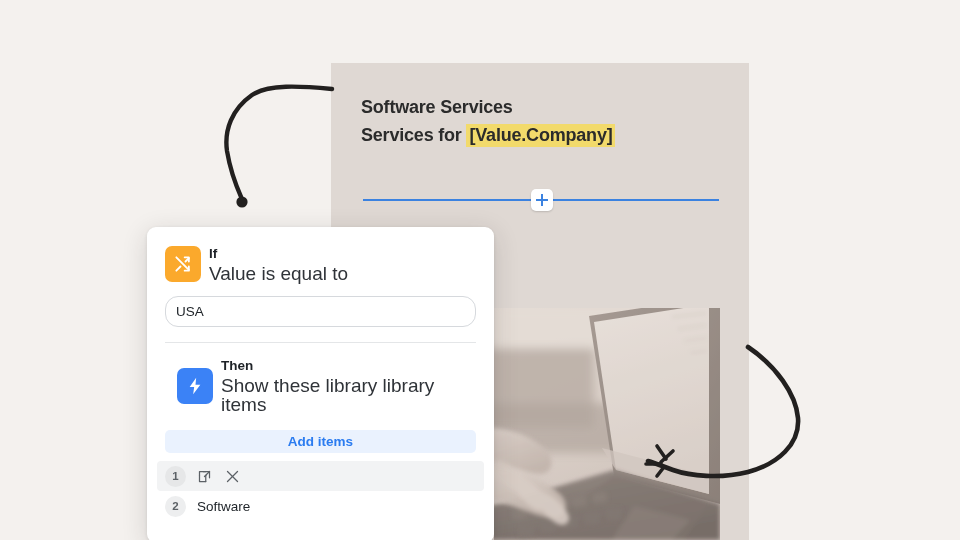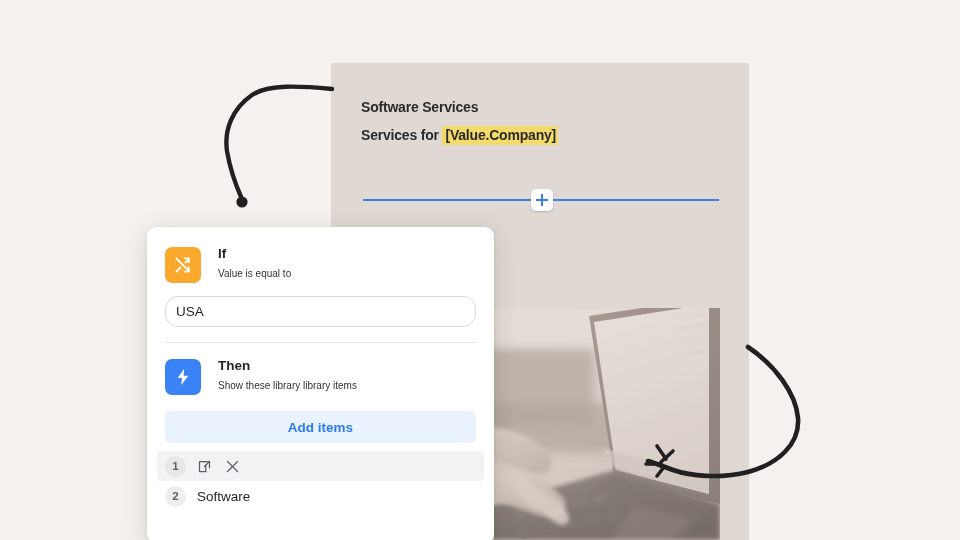--- a/index.html
+++ b/index.html
@@ -32,21 +32,21 @@
     height: 477px;
     background: #DFD8D3;
     overflow: hidden;
   }
 
   .doc-title {
     position: absolute;
     left: 30px;
     top: 30px;
     width: 370px;
-    font-size: 14px;
+    font-size: 18px;
     font-weight: bold;
     color: #2B2B2B;
     line-height: 28px;
     letter-spacing: -0.2px;
   }
   .doc-title .hl {
     background: #F2DA6B;
     padding: 1px 2px 2px 3px;
     box-decoration-break: clone;
     -webkit-box-decoration-break: clone;
@@ -119,25 +119,25 @@
     width: 347px;
     height: 316px;
     background: #FFFFFF;
     border-radius: 9px;
     box-shadow: 0 6px 26px rgba(40,34,30,0.16), 0 1px 4px rgba(40,34,30,0.10);
     overflow: hidden;
   }
 
   .cond-block {
     display: flex;
-    align-items: flex-end;
-    gap: 17px;
+    align-items: center;
+    gap: 8px;
   }
   .cond-if { padding: 18px 18px 0 18px; }
-  .cond-then { padding: 14px 18px 0 18px; }
+  .cond-then { padding: 14px 18px 0 30px; }
 
   .sq-icon {
     width: 36px;
     height: 36px;
     border-radius: 7px;
     flex: 0 0 36px;
     display: flex;
     align-items: center;
     justify-content: center;
   }
@@ -146,21 +146,21 @@
 
   .cond-text { padding-top: 0px; }
   .cond-label {
     font-size: 13.5px;
     font-weight: bold;
     color: #1F2328;
     line-height: 18px;
     margin-bottom: 1px;
   }
   .cond-desc {
-    font-size: 10px;
+    font-size: 19px;
     color: #2F3338;
     line-height: 19px;
   }
 
   .value-field {
     margin: 13px 18px 0 18px;
     height: 31px;
     border: 1px solid #D6D9DD;
     border-radius: 13px;
     background: #FFFFFF;
@@ -175,21 +175,21 @@
   }
 
   .divider {
     margin: 15px 18px 0 18px;
     height: 1px;
     background: #E4E6E8;
   }
 
   .add-items-btn {
     margin: 16px 18px 0 18px;
-    height: 32px;
+    height: 23px;
     background: #EAF2FE;
     border-radius: 5px;
     display: flex;
     align-items: center;
     justify-content: center;
     font-size: 13.5px;
     font-weight: bold;
     color: #2B7CF0;
     cursor: pointer;
   }

